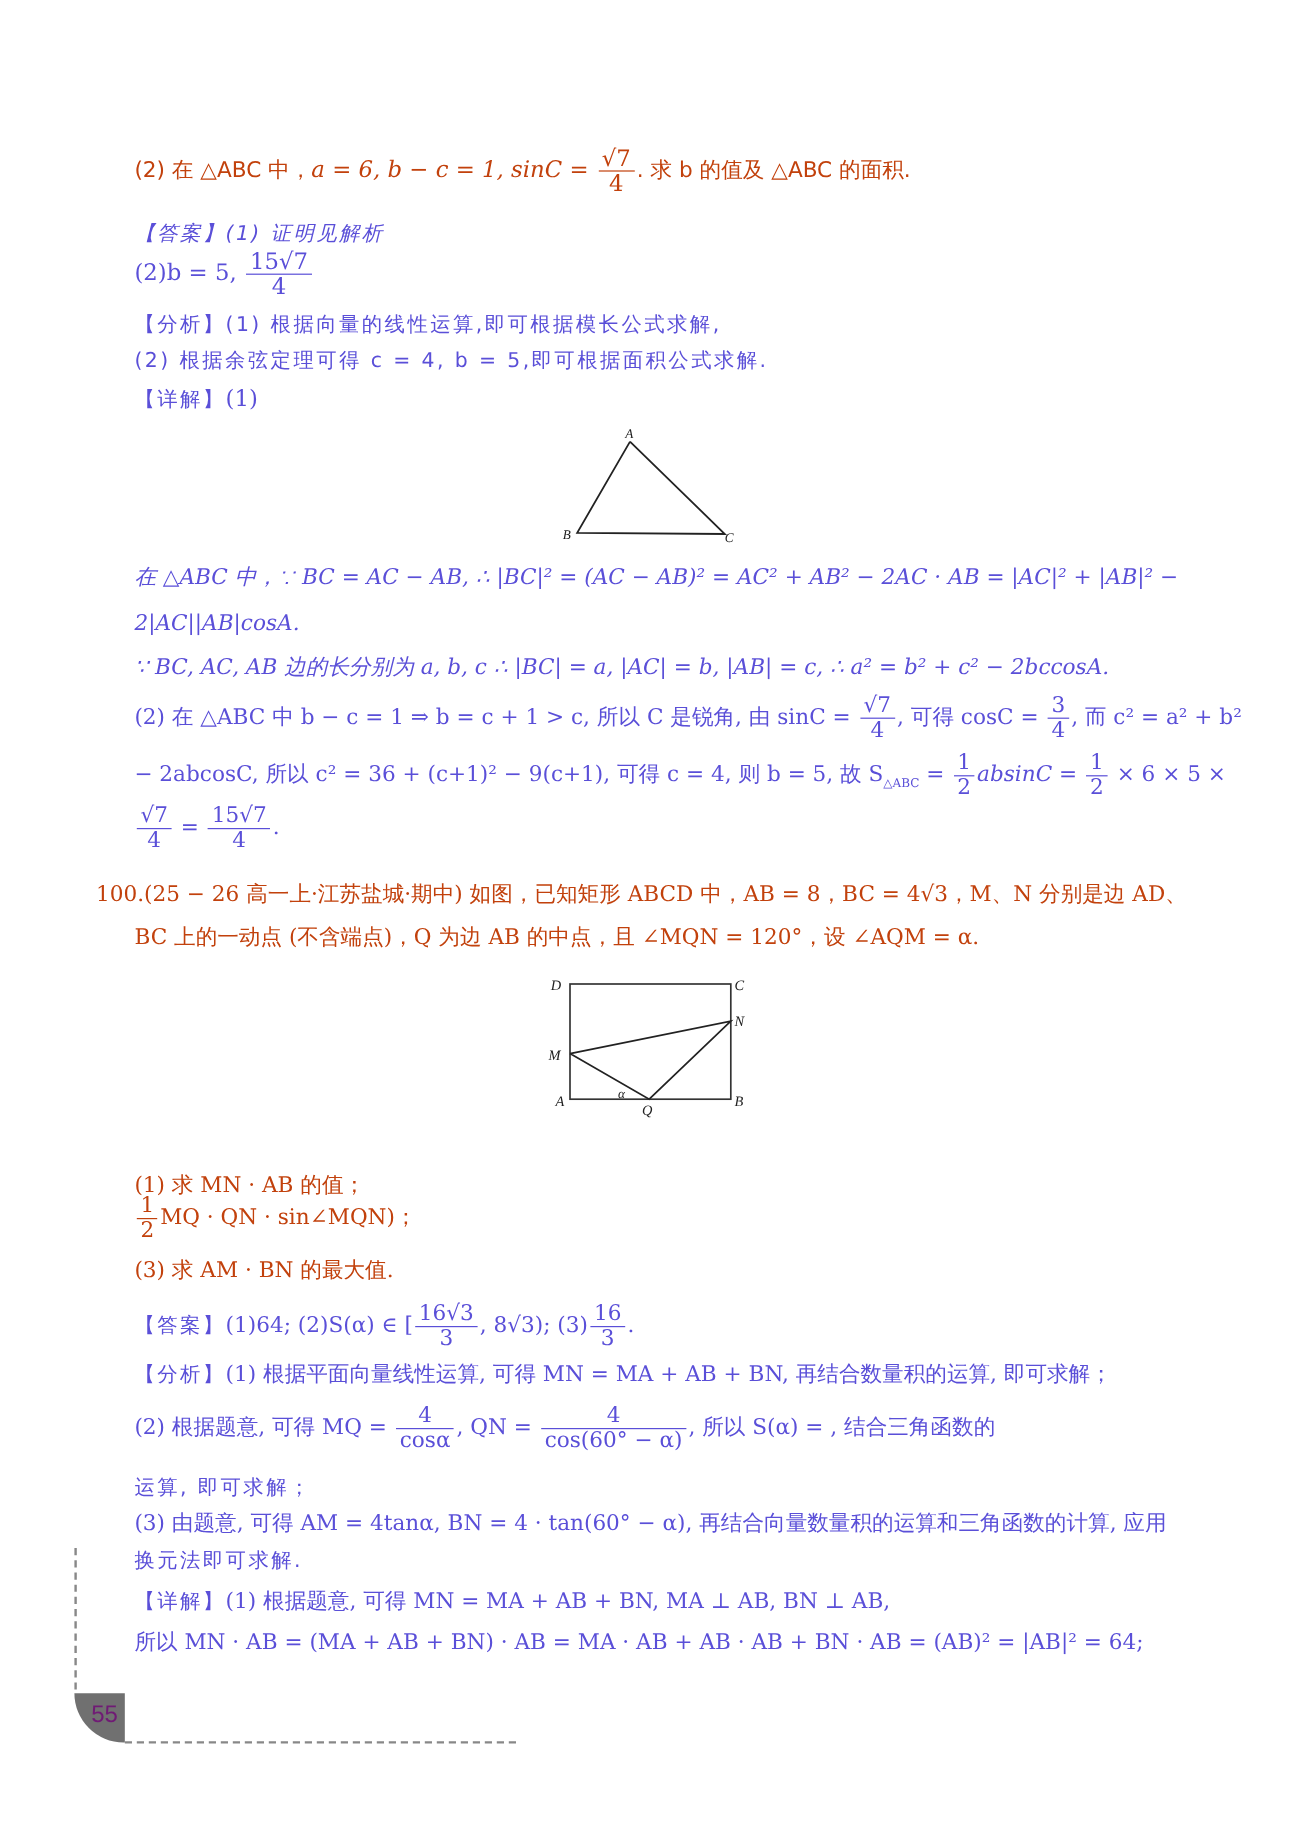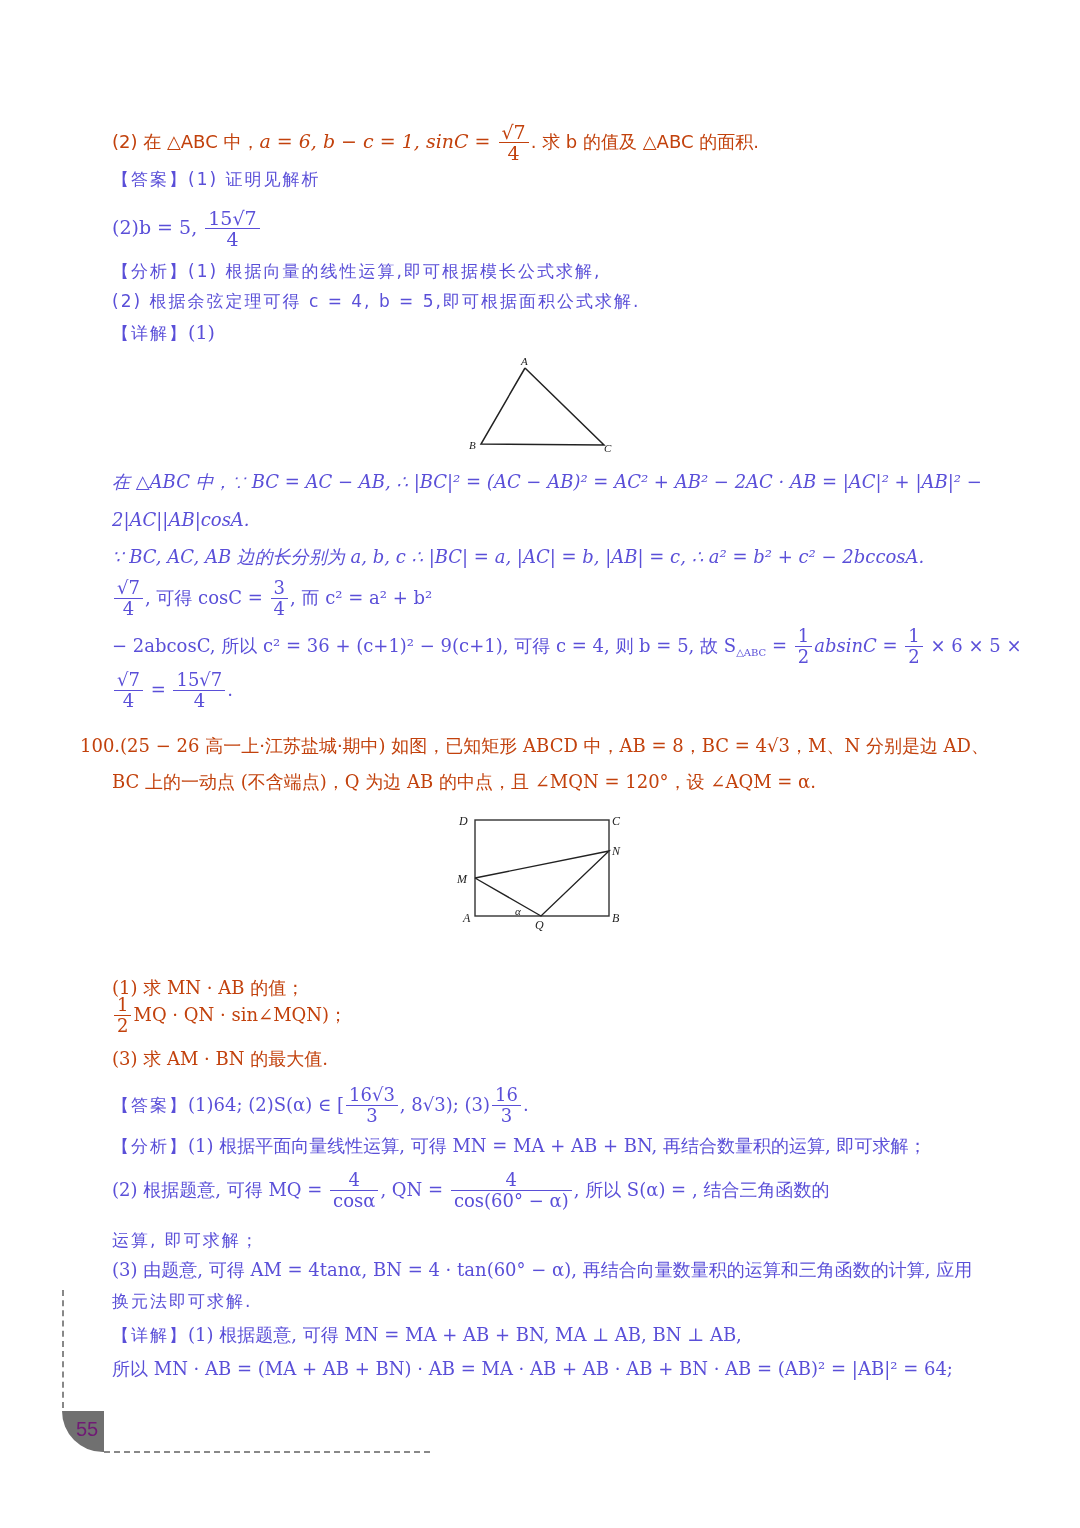--- a/index.html
+++ b/index.html
@@ -21,21 +21,21 @@
   .page-tab { position: absolute; left: 62px; top: 1411px; width: 42px; height: 41px; background: #707070; border-bottom-left-radius: 42px; }
   .page-num { position: absolute; left: 76px; top: 1418px; color: #701a75; font-family: "Liberation Sans", sans-serif; font-size: 20px; }
 </style>
 </head>
 <body>
 
 <div class="line black" style="top:122px;">
   <span class="cjk">(2) 在 △ABC 中，</span><span class="m">a = 6, b − c = 1, sinC = </span><span class="frac"><span class="num">√7</span><span class="den">4</span></span><span class="cjk">. 求 b 的值及 △ABC 的面积.</span>
 </div>
 
-<div class="line blue" style="top:164px;">
+<div class="line blue" style="top:180px;font-style:italic;">
   <span class="tag cjk-blue">【答案】</span><span class="cjk-blue">(1) 证明见解析</span>
 </div>
 <div class="line blue" style="top:208px;">
   <span>(2)b = 5, </span><span class="frac"><span class="num">15√7</span><span class="den">4</span></span>
 </div>
 
 <div class="line blue" style="top:256px;">
   <span class="tag cjk-blue">【分析】</span><span class="cjk-blue">(1) 根据向量的线性运算,即可根据模长公式求解,</span>
 </div>
 <div class="line blue cjk-blue" style="top:287px;">(2) 根据余弦定理可得 c = 4, b = 5,即可根据面积公式求解.</div>
@@ -48,21 +48,21 @@
   <text x="56" y="10" font-size="11" font-style="italic" font-family="Liberation Serif, serif" fill="#222">A</text>
   <text x="4" y="94" font-size="11" font-style="italic" font-family="Liberation Serif, serif" fill="#222">B</text>
   <text x="139" y="97" font-size="11" font-style="italic" font-family="Liberation Serif, serif" fill="#222">C</text>
 </svg>
 
 <div class="line blue m" style="top:468px; font-size:18px;">在 △ABC 中，∵ BC = AC − AB, ∴ |BC|² = (AC − AB)² = AC² + AB² − 2AC · AB = |AC|² + |AB|² −</div>
 <div class="line blue m" style="top:506px; font-size:18px;">2|AC||AB|cosA.</div>
 <div class="line blue m" style="top:543px; font-size:18px;">∵ BC, AC, AB 边的长分别为 a, b, c ∴ |BC| = a, |AC| = b, |AB| = c, ∴ a² = b² + c² − 2bccosA.</div>
 
 <div class="line blue" style="top:578px; font-size:18px;">
-  <span class="frac"><span class="num">√7</span><span class="den">4</span></span><span>, 可得 cosC = </span><span class="frac"><span class="num">3</span><span class="den">4</span></span><span>, 而 c² = a² + b²</span>
+  <span>(2) 在 △ABC 中 b − c = 1 ⇒ b = c + 1 &gt; c, 所以 C 是锐角, 由 sinC = </span><span class="frac"><span class="num">√7</span><span class="den">4</span></span><span>, 可得 cosC = </span><span class="frac"><span class="num">3</span><span class="den">4</span></span><span>, 而 c² = a² + b²</span>
 </div>
 <div class="line blue" style="top:626px; font-size:18px;">
   <span>− 2abcosC, 所以 c² = 36 + (c+1)² − 9(c+1), 可得 c = 4, 则 b = 5, 故 S</span><sub style="font-size:10px;">△ABC</sub><span> = </span><span class="frac"><span class="num">1</span><span class="den">2</span></span><span class="m">absinC = </span><span class="frac"><span class="num">1</span><span class="den">2</span></span><span> × 6 × 5 ×</span>
 </div>
 <div class="line blue" style="top:670px; font-size:18px;">
   <span class="frac"><span class="num">√7</span><span class="den">4</span></span><span> = </span><span class="frac"><span class="num">15√7</span><span class="den">4</span></span><span>.</span>
 </div>
 
 <div class="line black" style="left:80px; top:732px; font-size:18px;">
   <span>100.</span><span>(25 − 26 高一上·江苏盐城·期中)</span><span> 如图，已知矩形 ABCD 中，AB = 8，BC = 4√3，M、N 分别是边 AD、</span>

